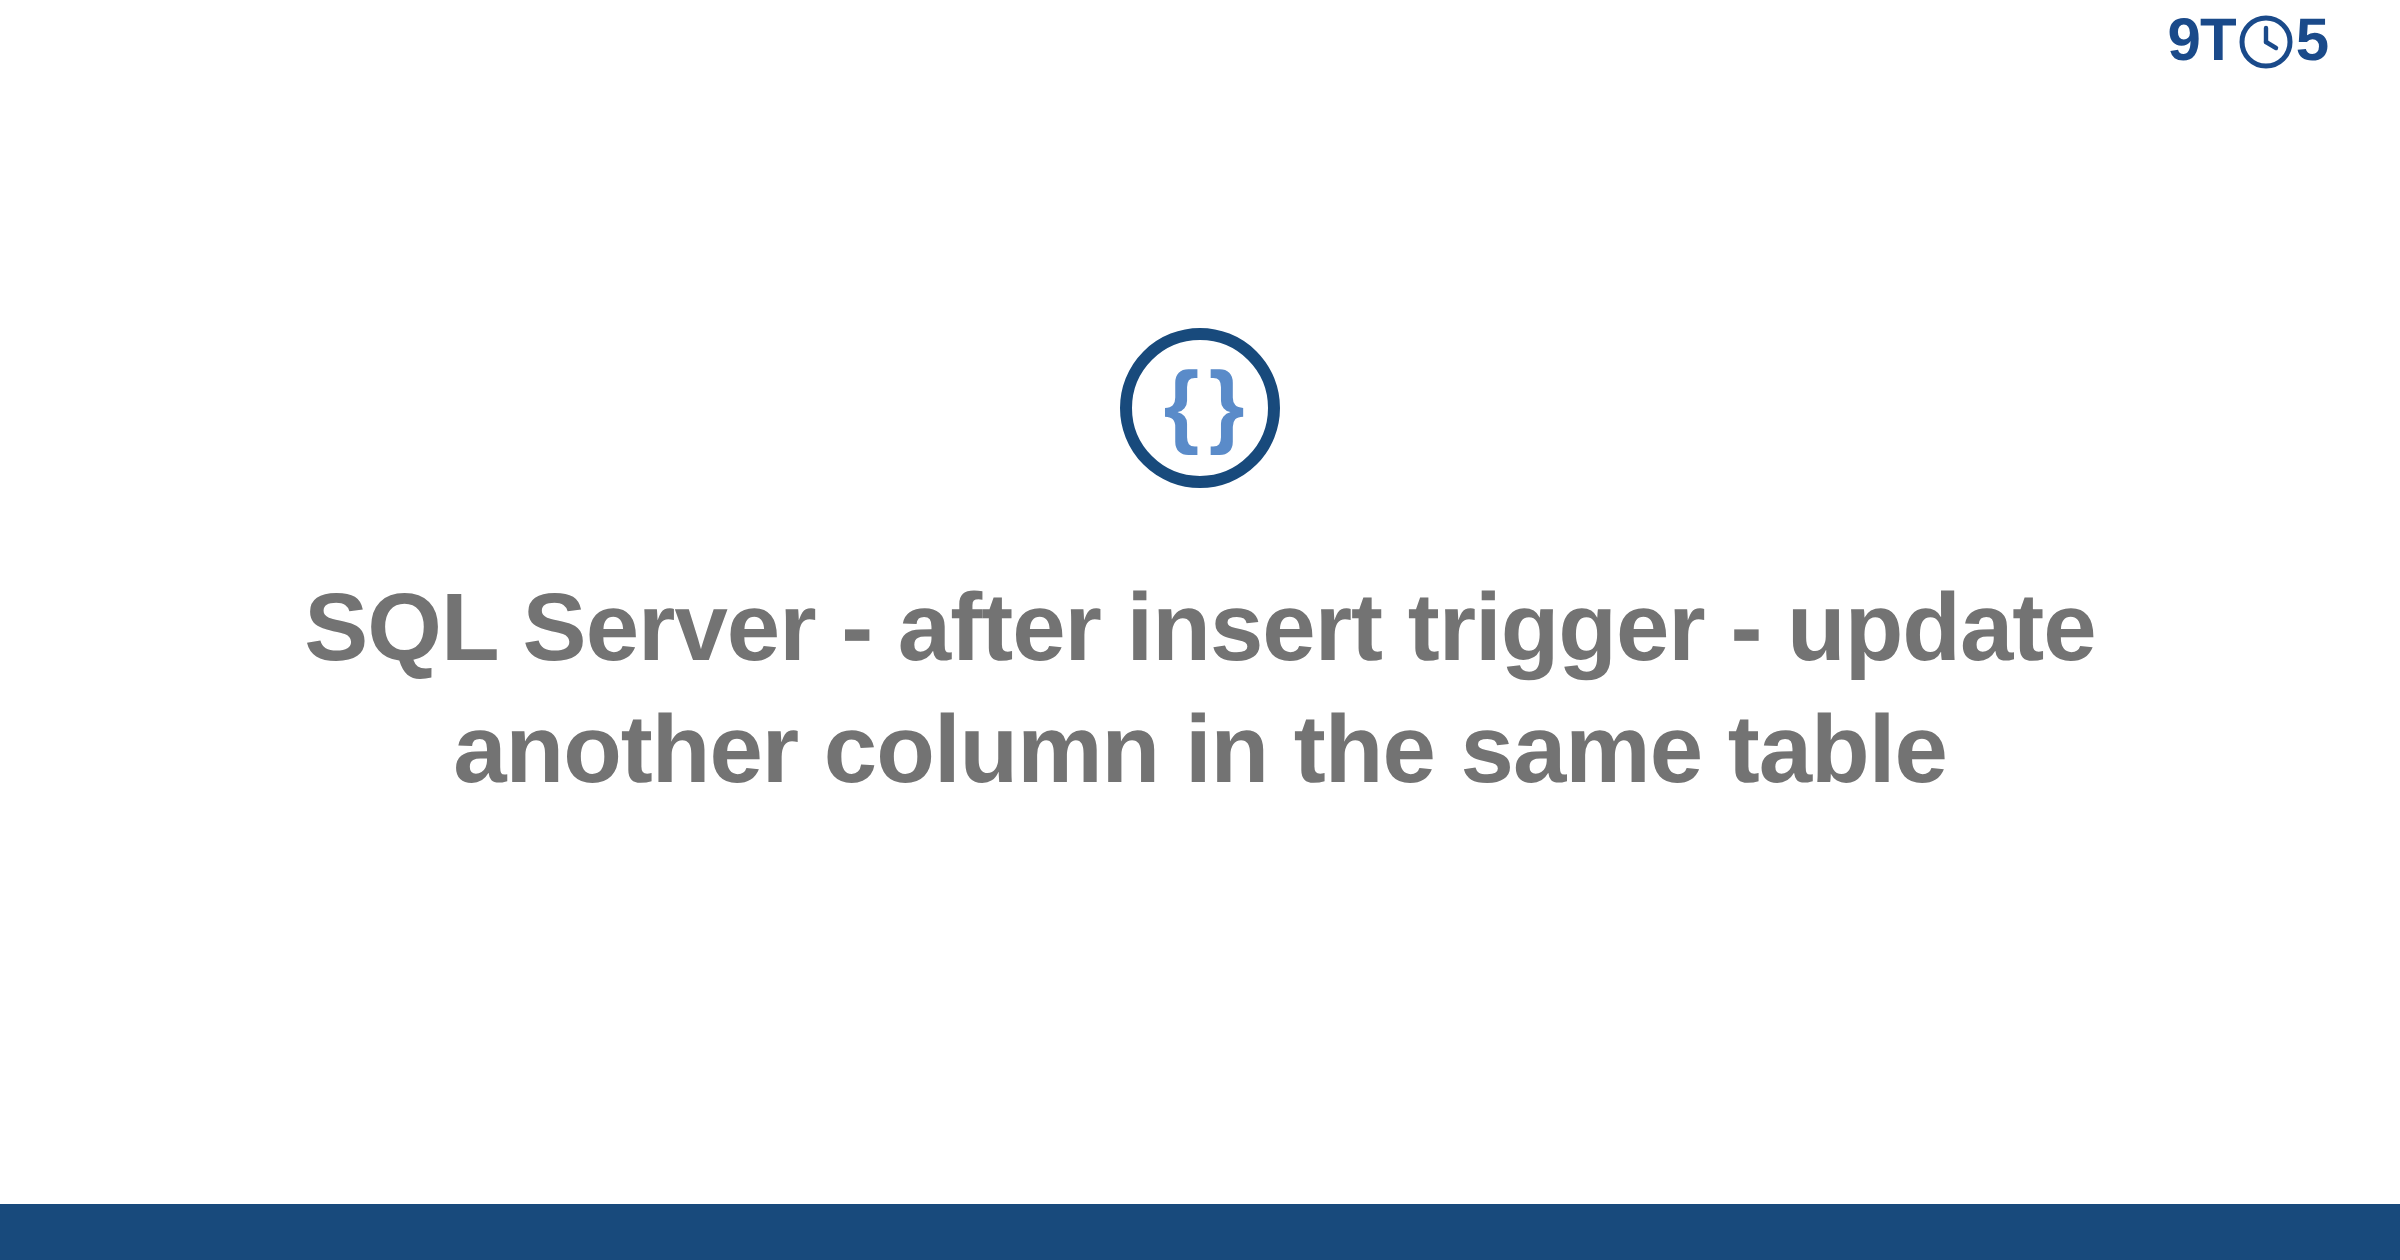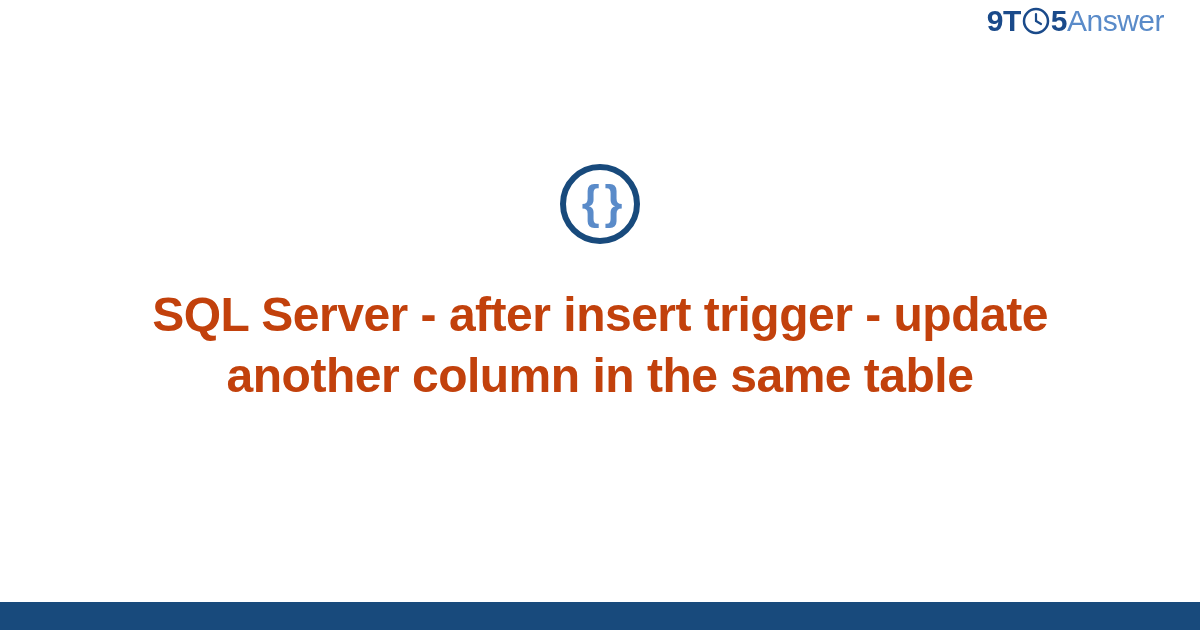--- a/index.html
+++ b/index.html
@@ -89,21 +89,21 @@
       font-size: 46px;
       font-weight: 700;
       letter-spacing: -4px;
       font-family: Arial, sans-serif;
       line-height: 1;
       position: relative;
       top: -2px;
     }
 
     .title {
-      color: #c2410c;
+      color: #737373;
       font-size: 48px;
       font-weight: 700;
       text-align: center;
       line-height: 1.28;
       max-width: 940px;
       letter-spacing: -0.5px;
     }
 
     .bottom-bar {
       position: absolute;
@@ -120,21 +120,20 @@
 <div class="logo-wrap">
   <span class="logo-9t">9T</span>
   <span class="logo-clock">
     <svg viewBox="0 0 28 28">
       <circle cx="14" cy="14" r="12" fill="none" stroke="#1a4a8a" stroke-width="2.5"></circle>
       <line x1="14" y1="14" x2="14" y2="7" stroke="#1a4a8a" stroke-width="2.2" stroke-linecap="round"></line>
       <line x1="14" y1="14" x2="19" y2="17" stroke="#1a4a8a" stroke-width="2.2" stroke-linecap="round"></line>
     </svg>
   </span>
   <span class="logo-5">5</span>
-  <span class="logo-answer">Answer</span>
 </div>
 
 <div class="center-content">
   <div class="category-icon">
     <div class="category-icon-circle">
       <span class="braces">{ }</span>
     </div>
   </div>
   <h1 class="title">SQL Server - after insert trigger - update another column in the same table</h1>
 </div>

